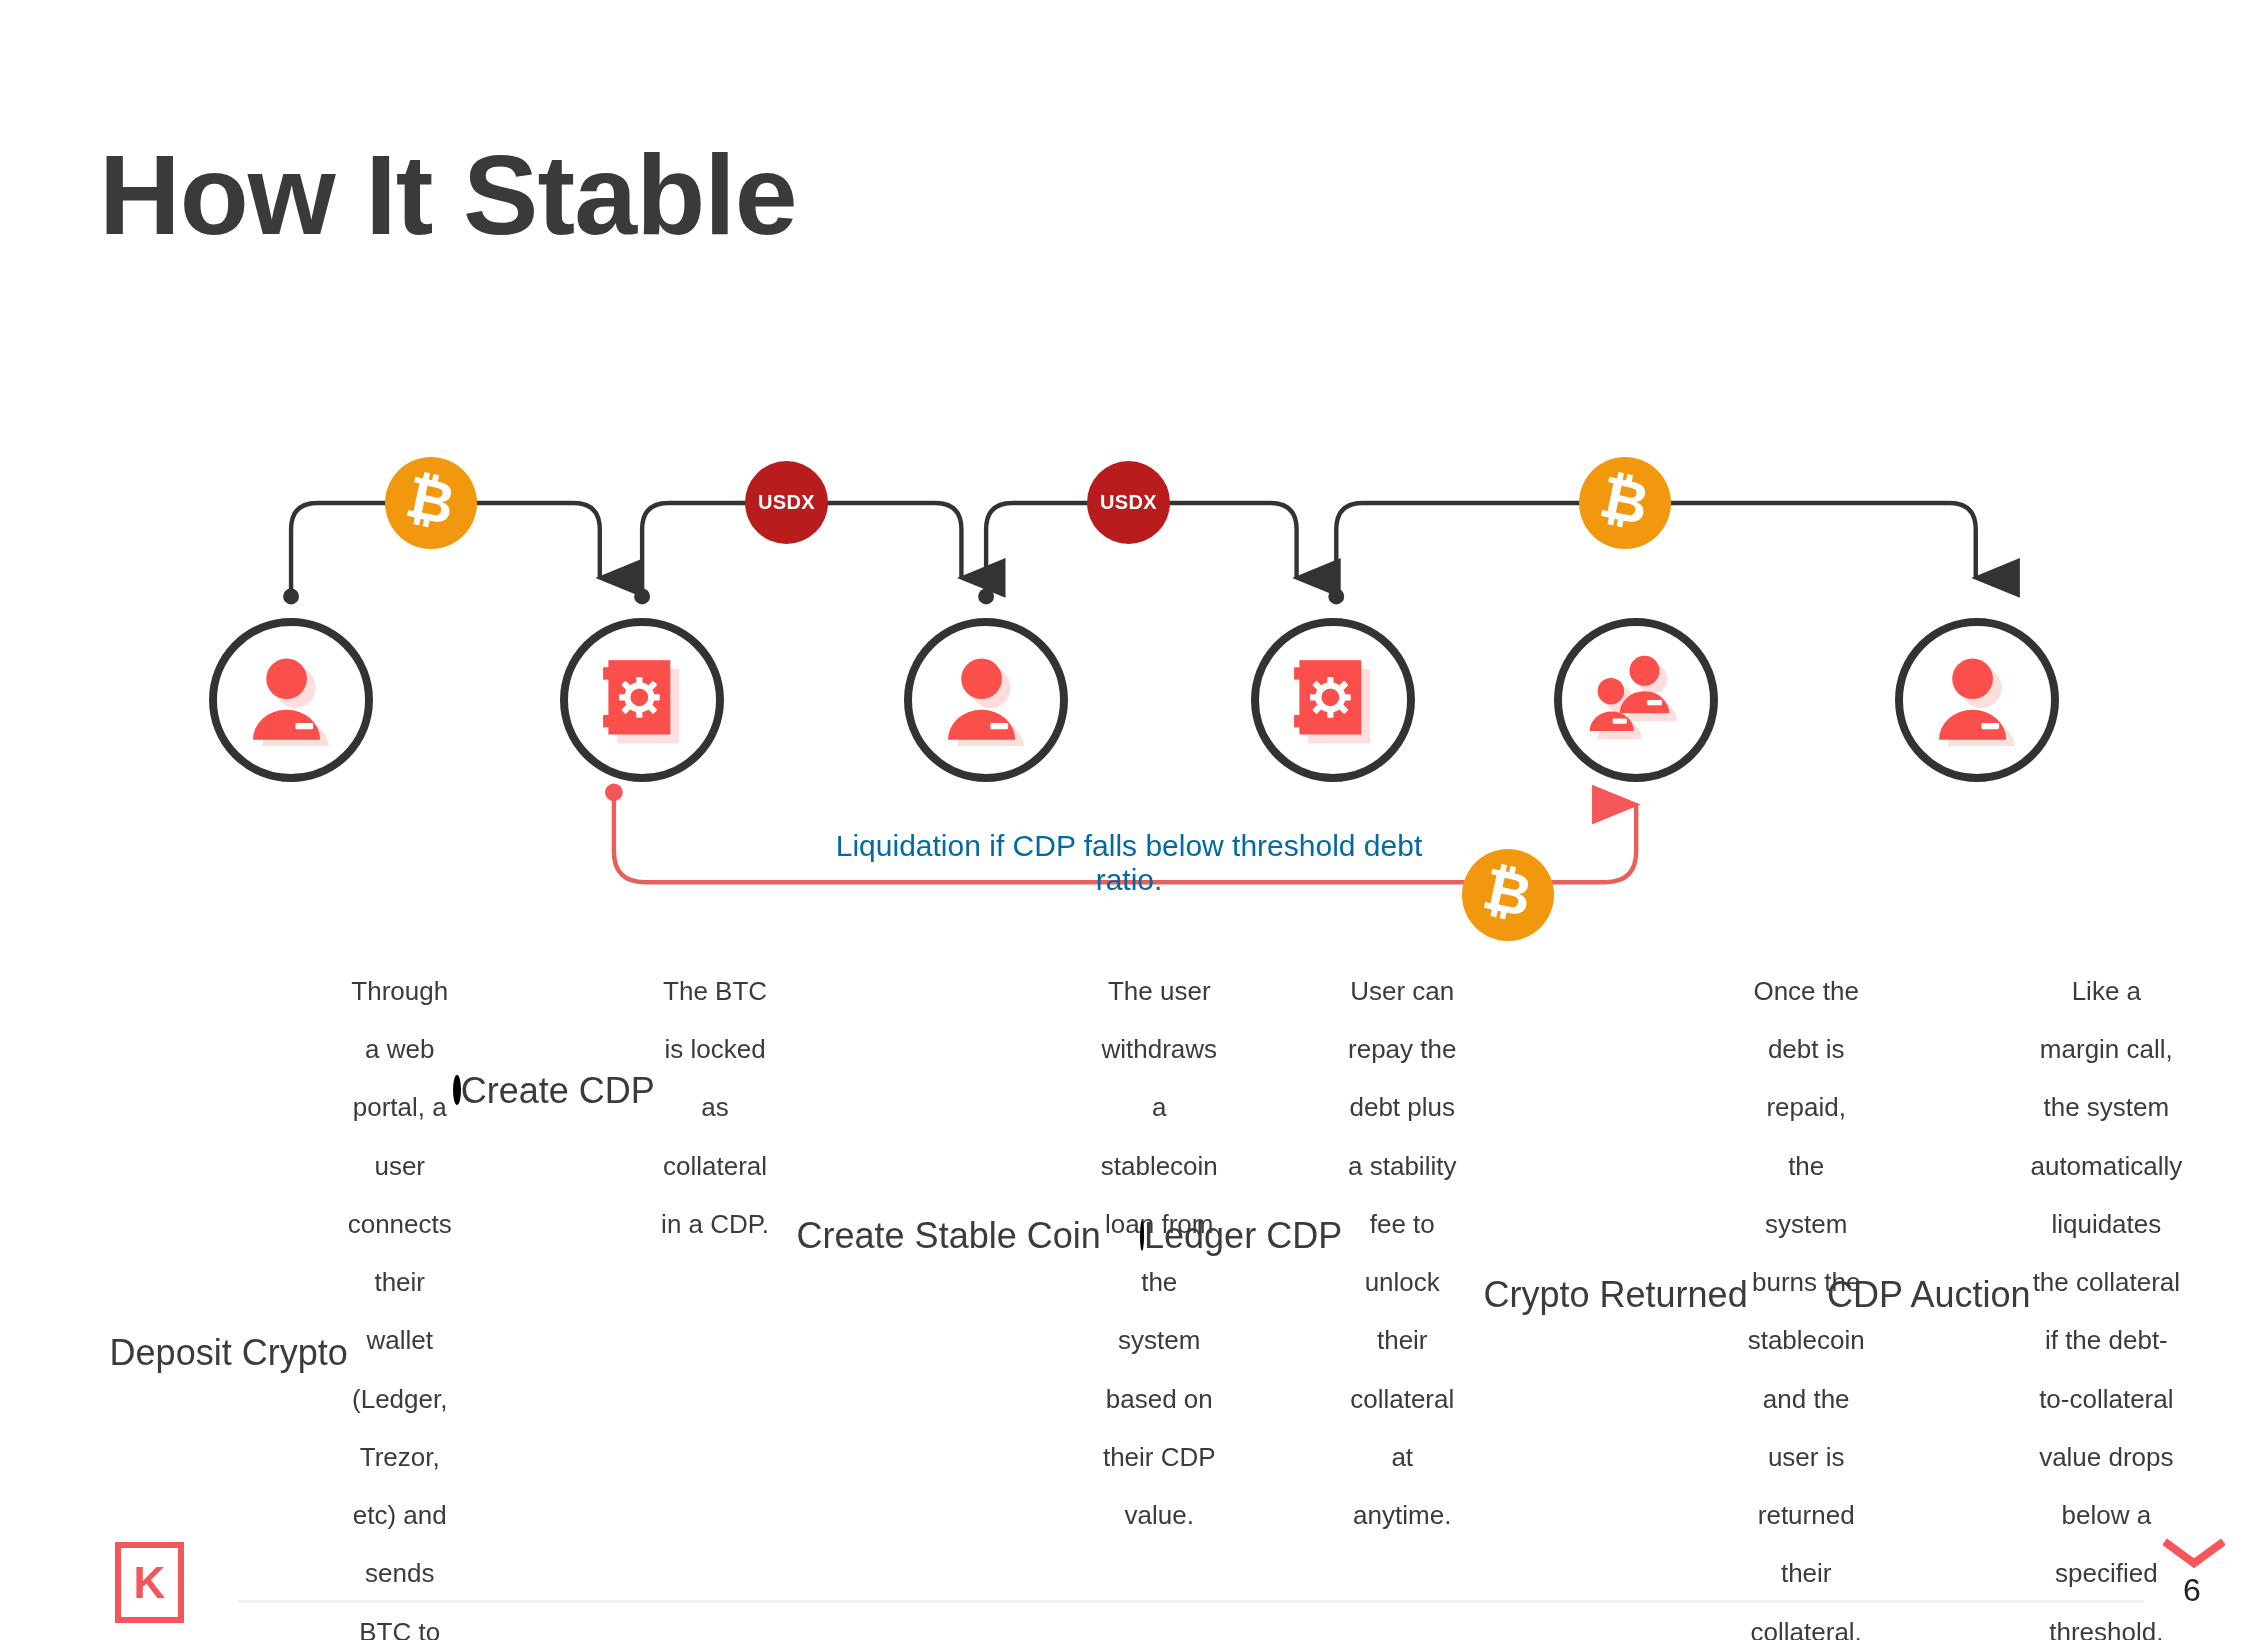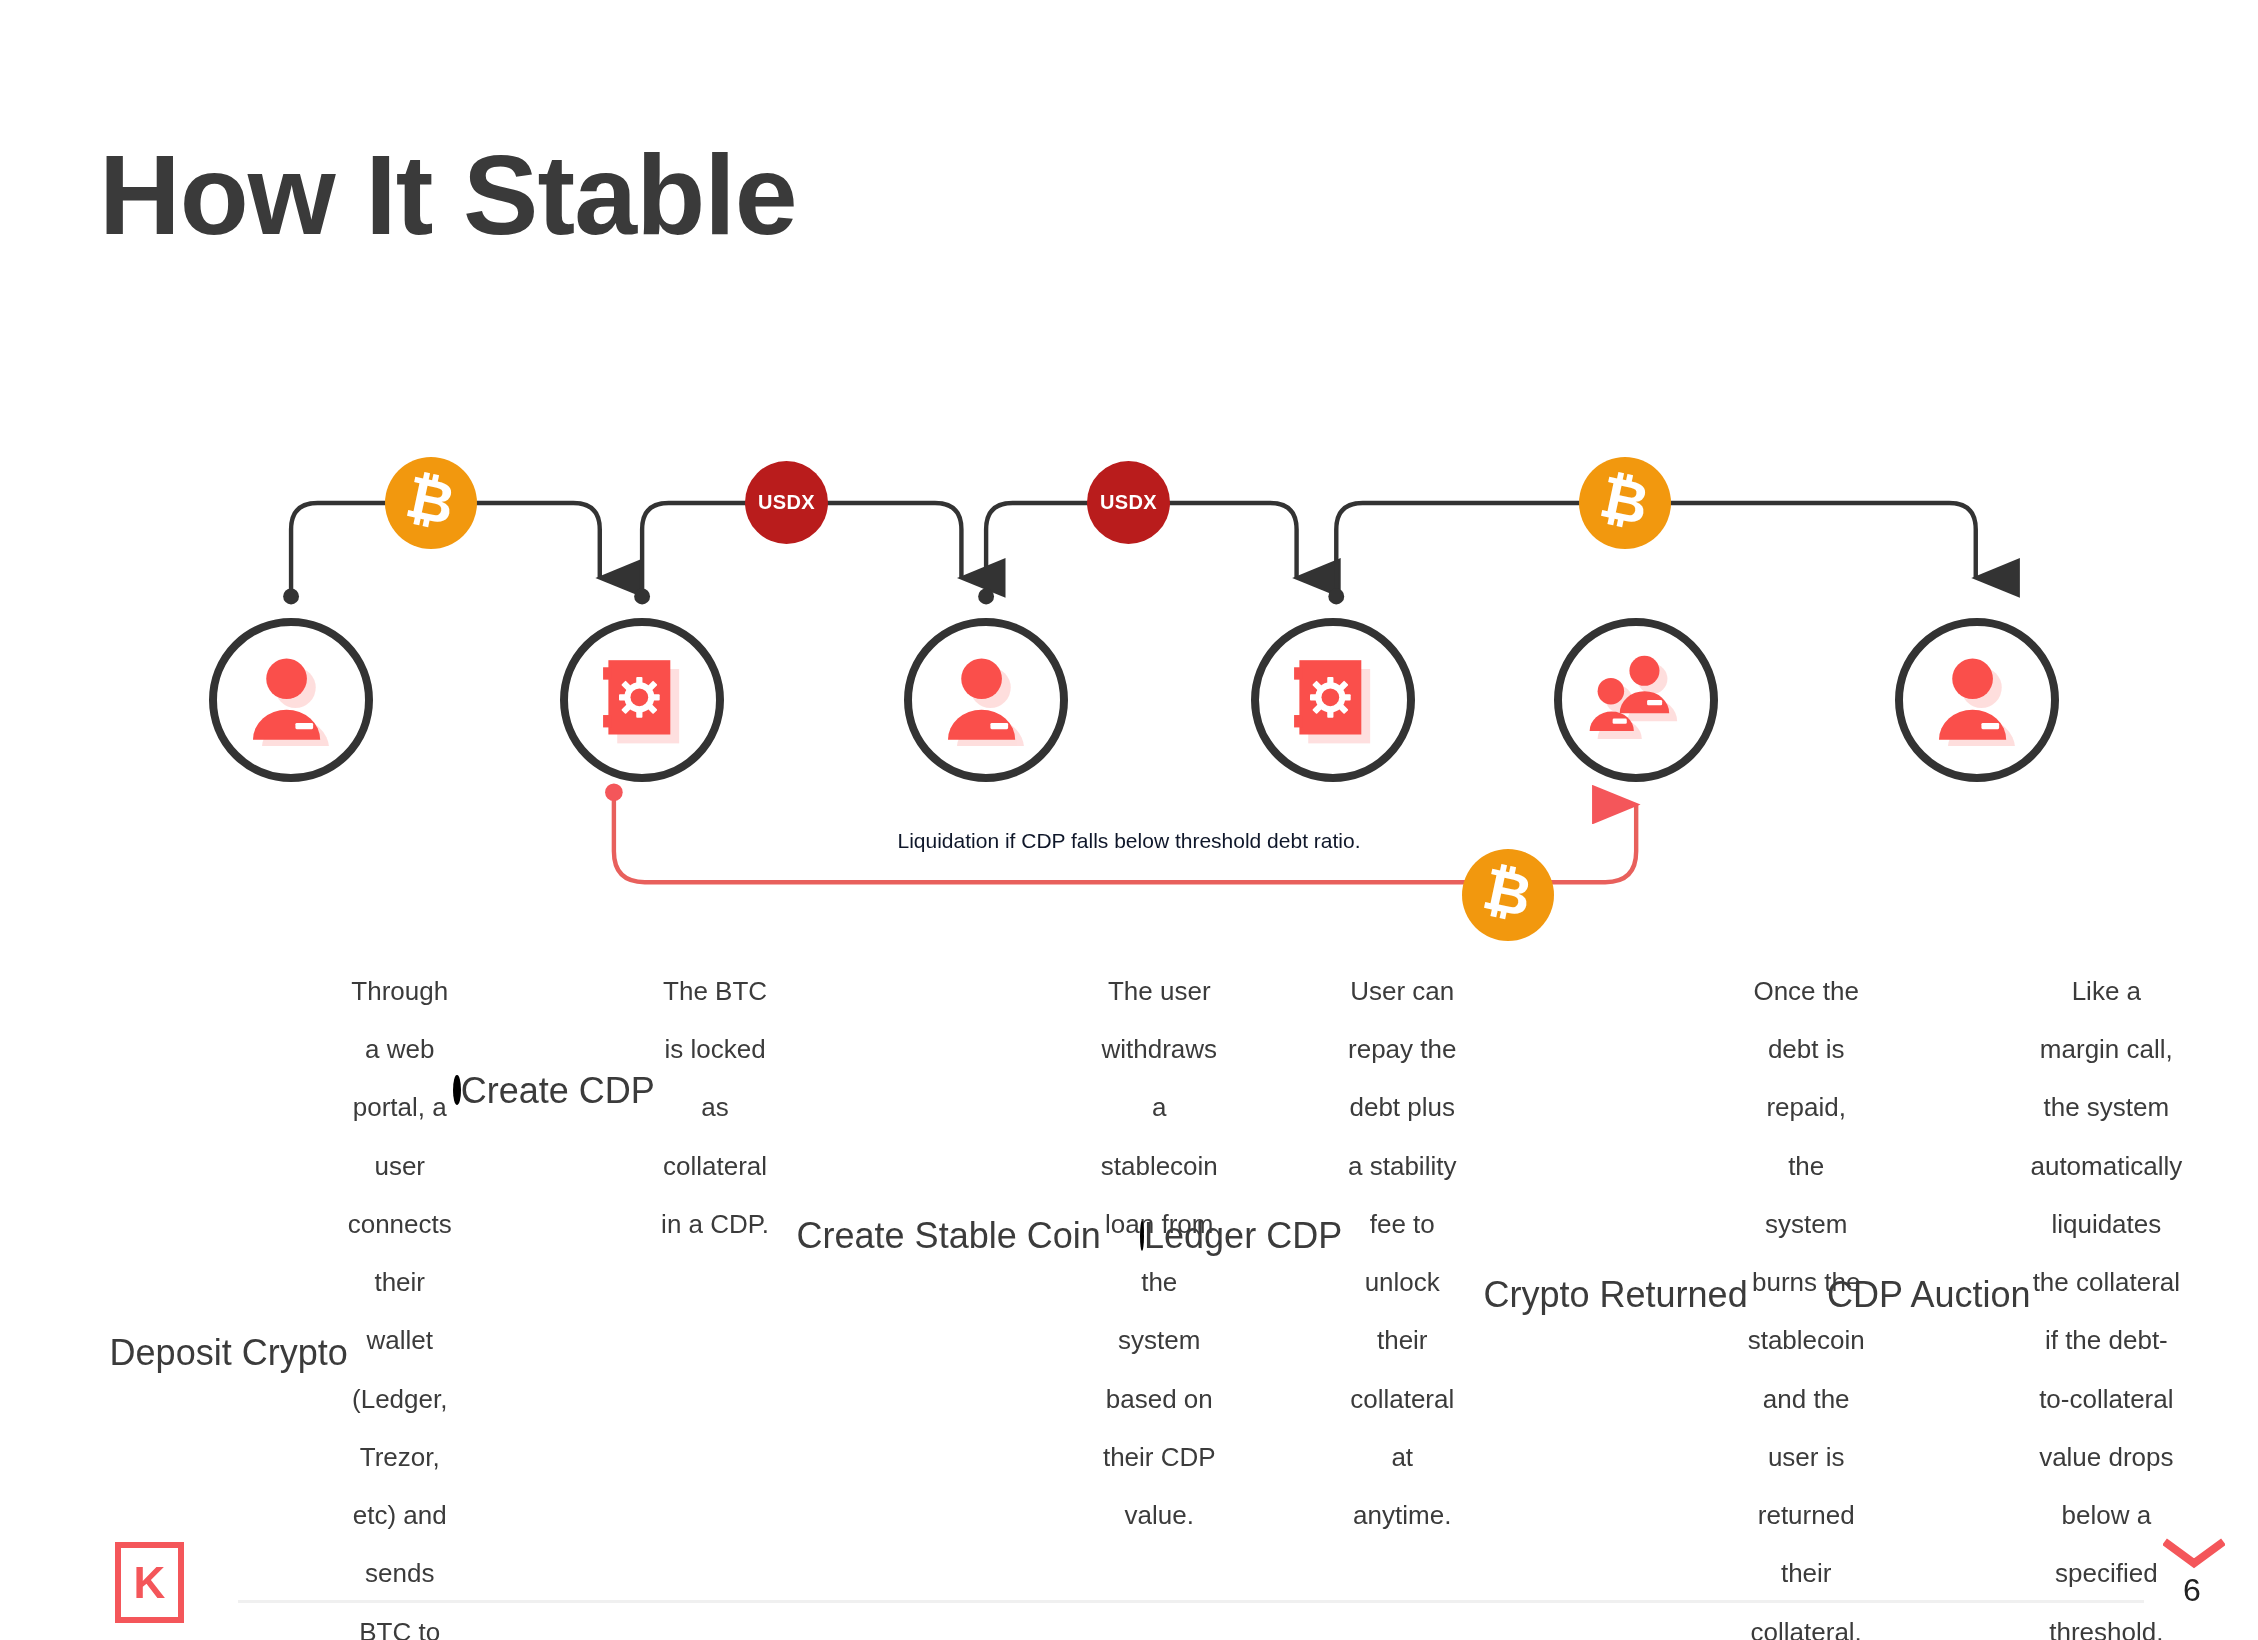--- a/index.html
+++ b/index.html
@@ -86,22 +86,22 @@
     letter-spacing: 0.4px;
   }
 
   
   .liq-caption {
     position: absolute;
     left: 820px;
     top: 829px;
     width: 618px;
     text-align: center;
-    font-size: 21px;
-    color: #0f172a;
+    font-size: 30px;
+    color: #0369a1;
     font-family: "Liberation Sans", sans-serif;
   }
 
   
   .columns {
     position: absolute;
     left: 99px;
     top: 962px;
     width: 2061px;
     display: flex;

